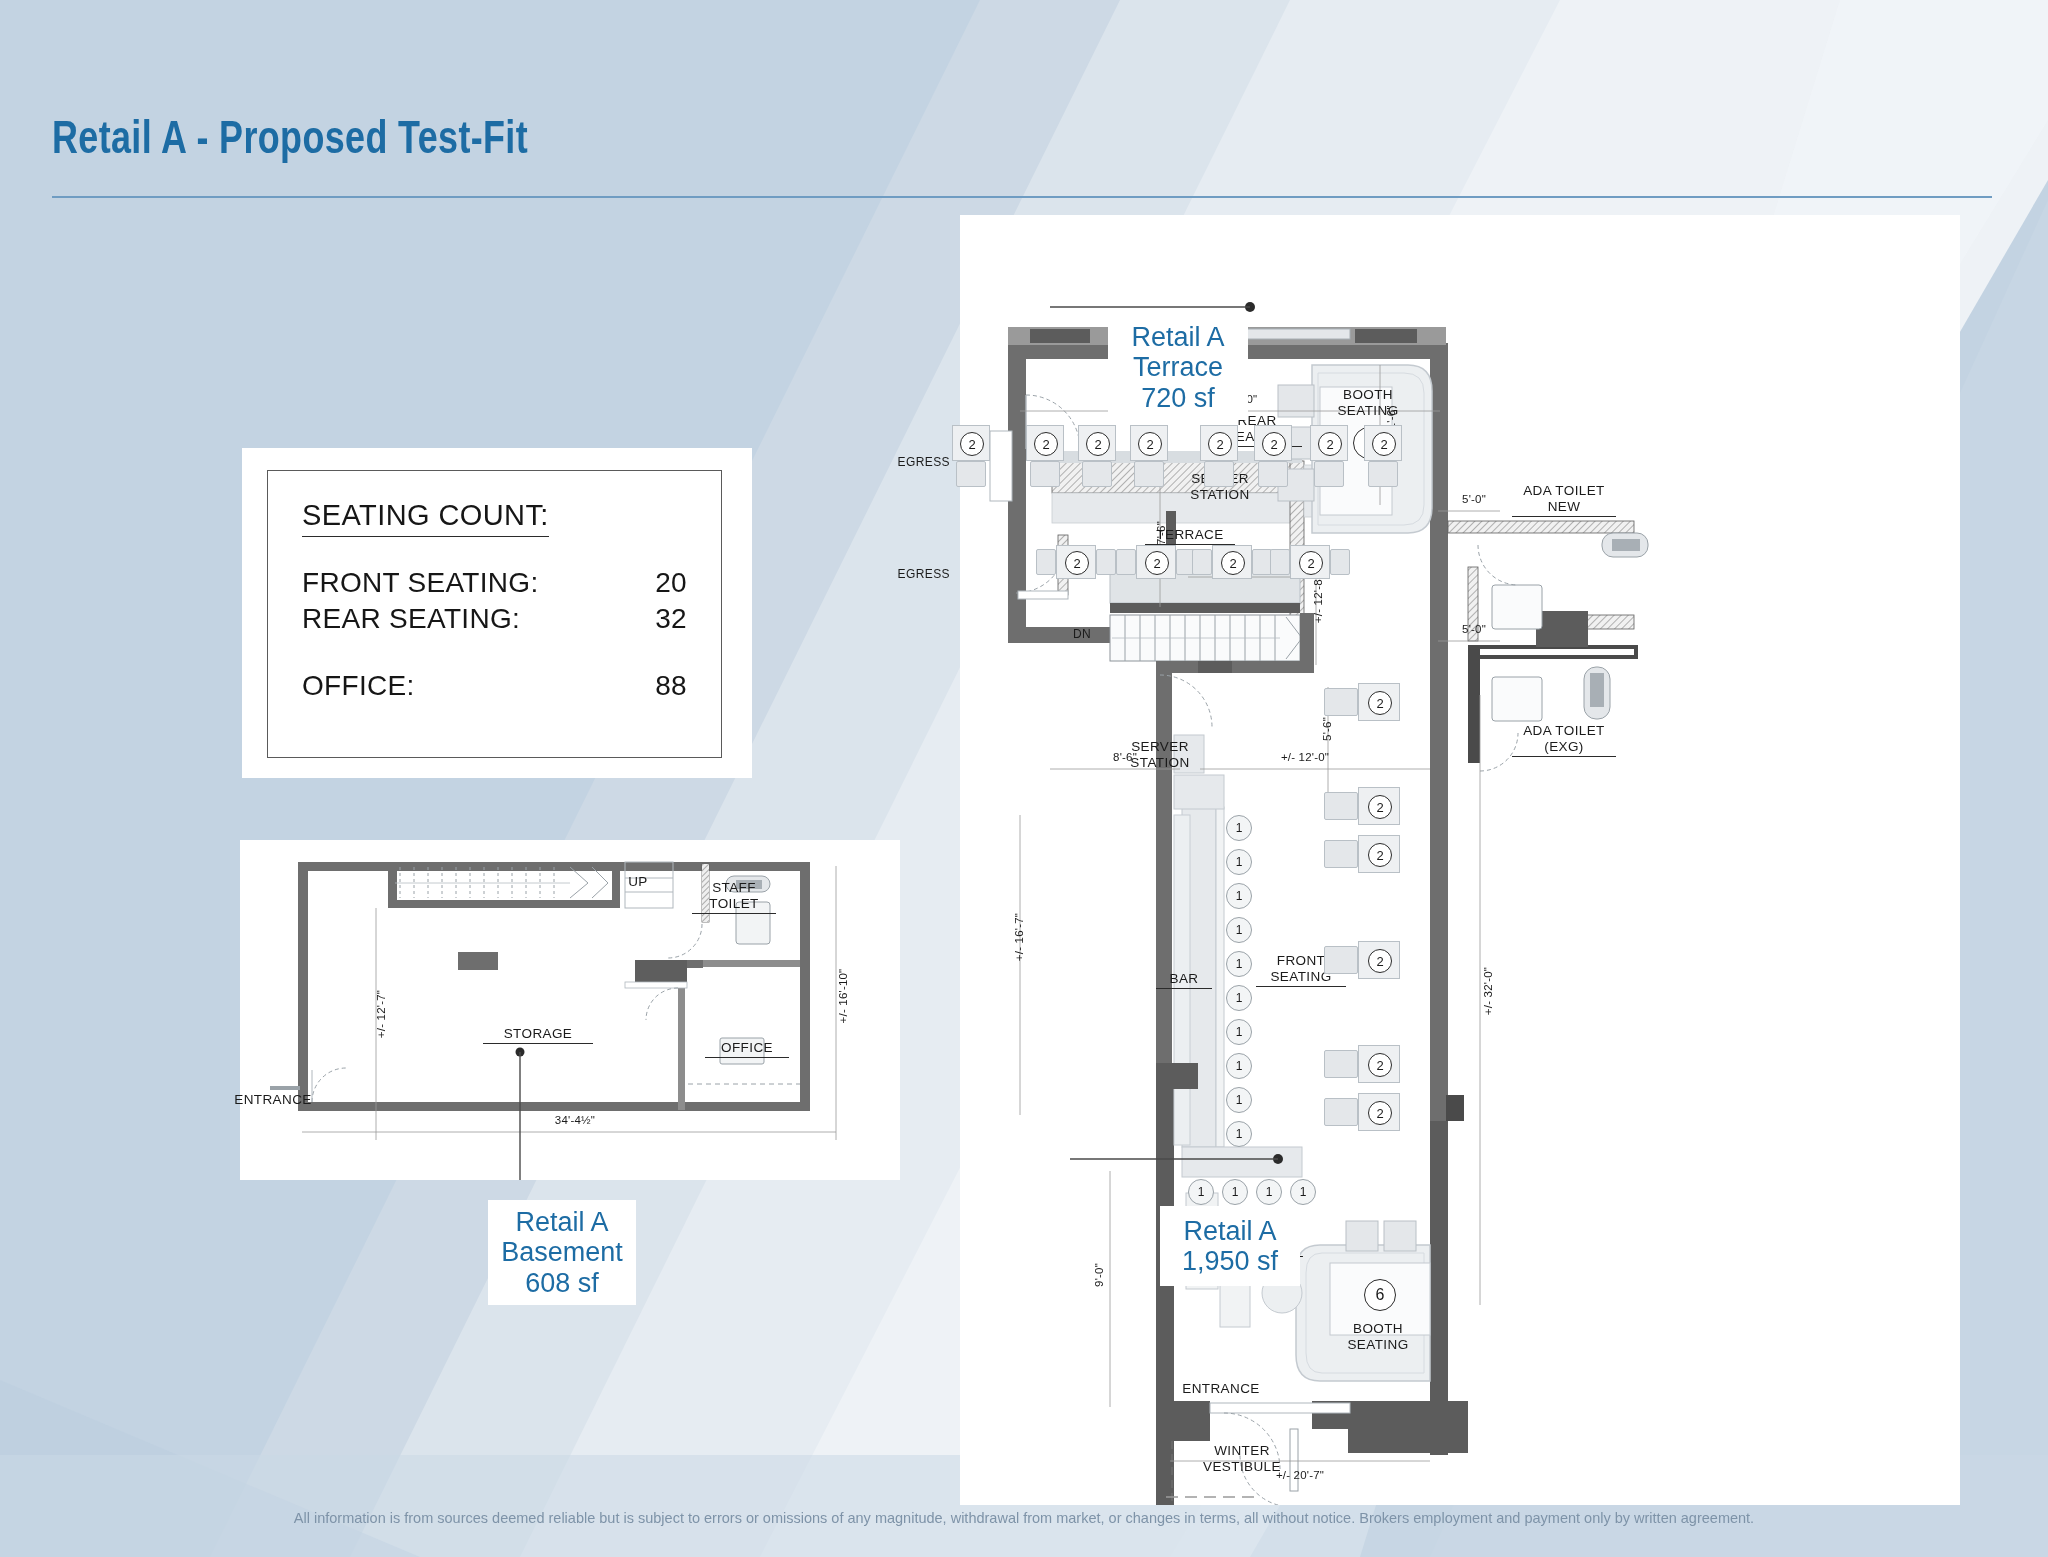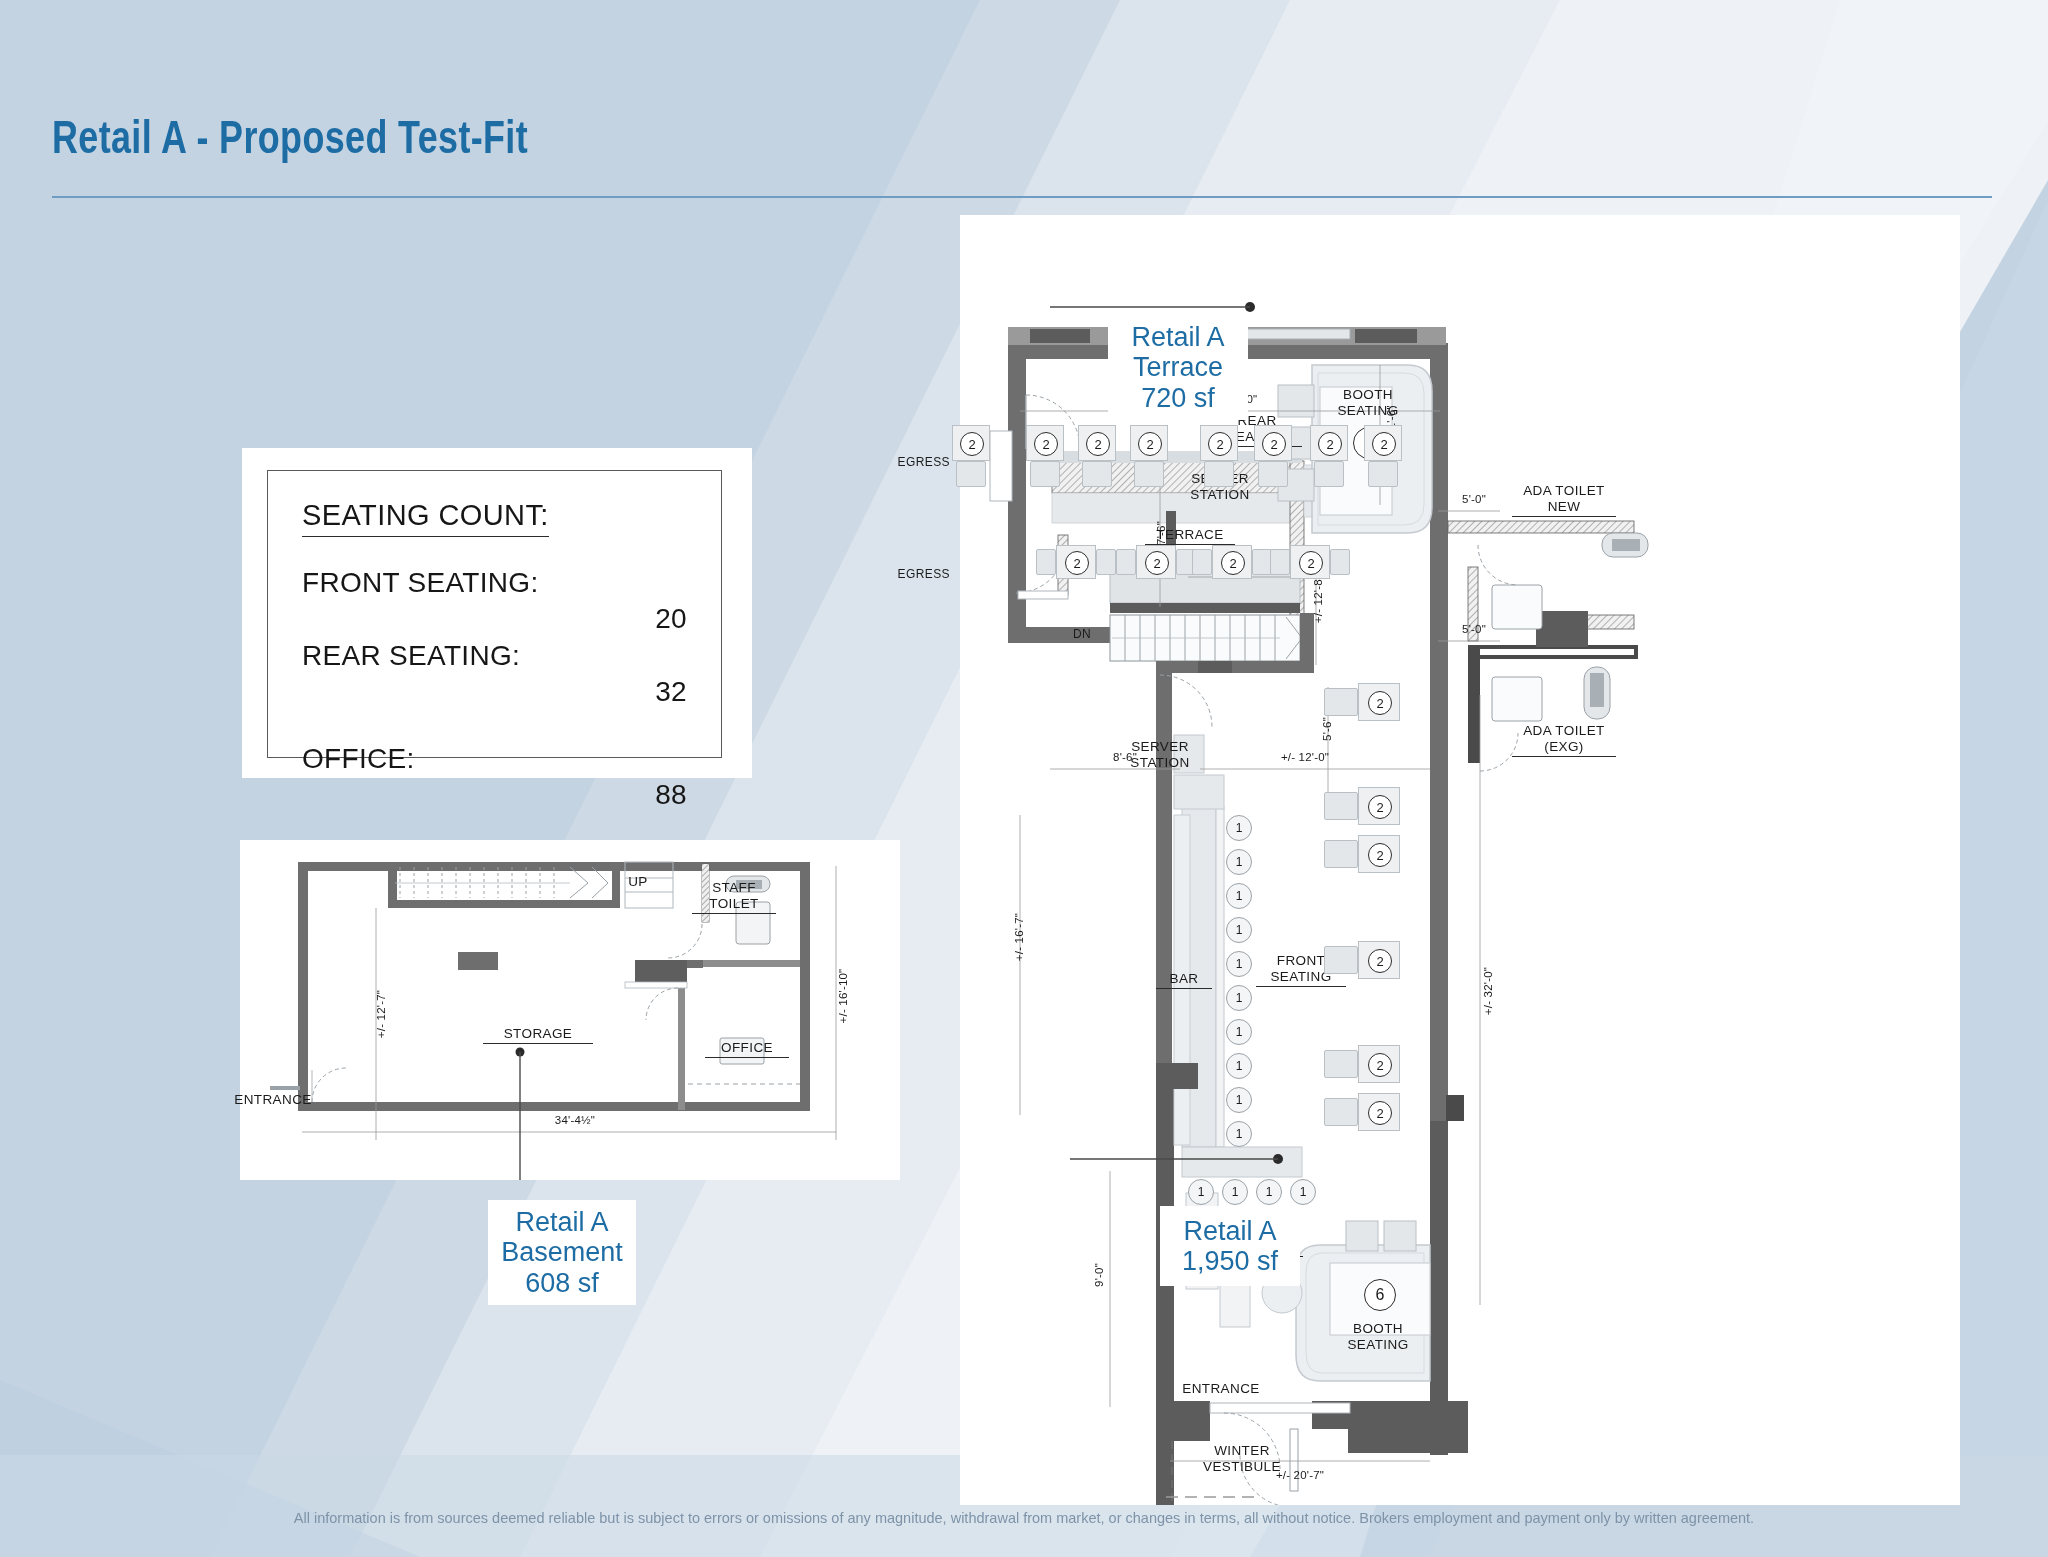--- a/index.html
+++ b/index.html
@@ -32,21 +32,21 @@
   #seating-box{
     position:absolute;left:25px;top:22px;width:455px;height:288px;
     border:1px solid #5a5a5a;background:#fff;box-sizing:border-box;
   }
   #seating-inner{padding:28px 34px 0 34px;}
   .seat-head{
     font-size:29px;color:#161616;letter-spacing:.4px;display:inline-block;
     border-bottom:1.5px solid #2b2b2b;padding-bottom:4px;
   }
   .seat-rows{margin-top:28px;}
-  .seat-row{display:flex;justify-content:space-between;font-size:28px;color:#161616;line-height:1.30;letter-spacing:.3px;flex-direction:column;}
+  .seat-row{display:flex;justify-content:space-between;font-size:28px;color:#161616;line-height:1.30;letter-spacing:.3px;}
   .seat-row .v{min-width:56px;text-align:right;}
   .seat-total{margin-top:30px;}
   
   .callout{position:absolute;background:#fff;z-index:7;display:flex;align-items:center;justify-content:center;}
   .callout .txt{
     color:#1d6ca4;font-size:27px;line-height:1.12;text-align:center;font-weight:500;
     font-family:"Liberation Sans","DejaVu Sans",sans-serif;
   }
   
   #basement-card{left:240px;top:840px;width:660px;height:340px;}

